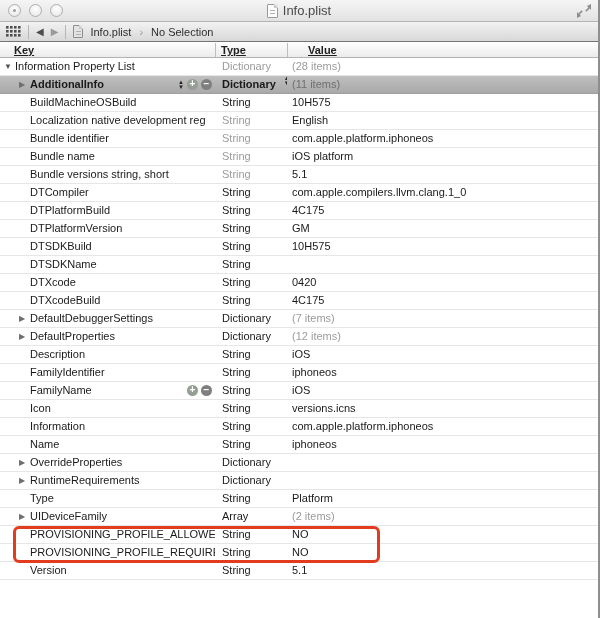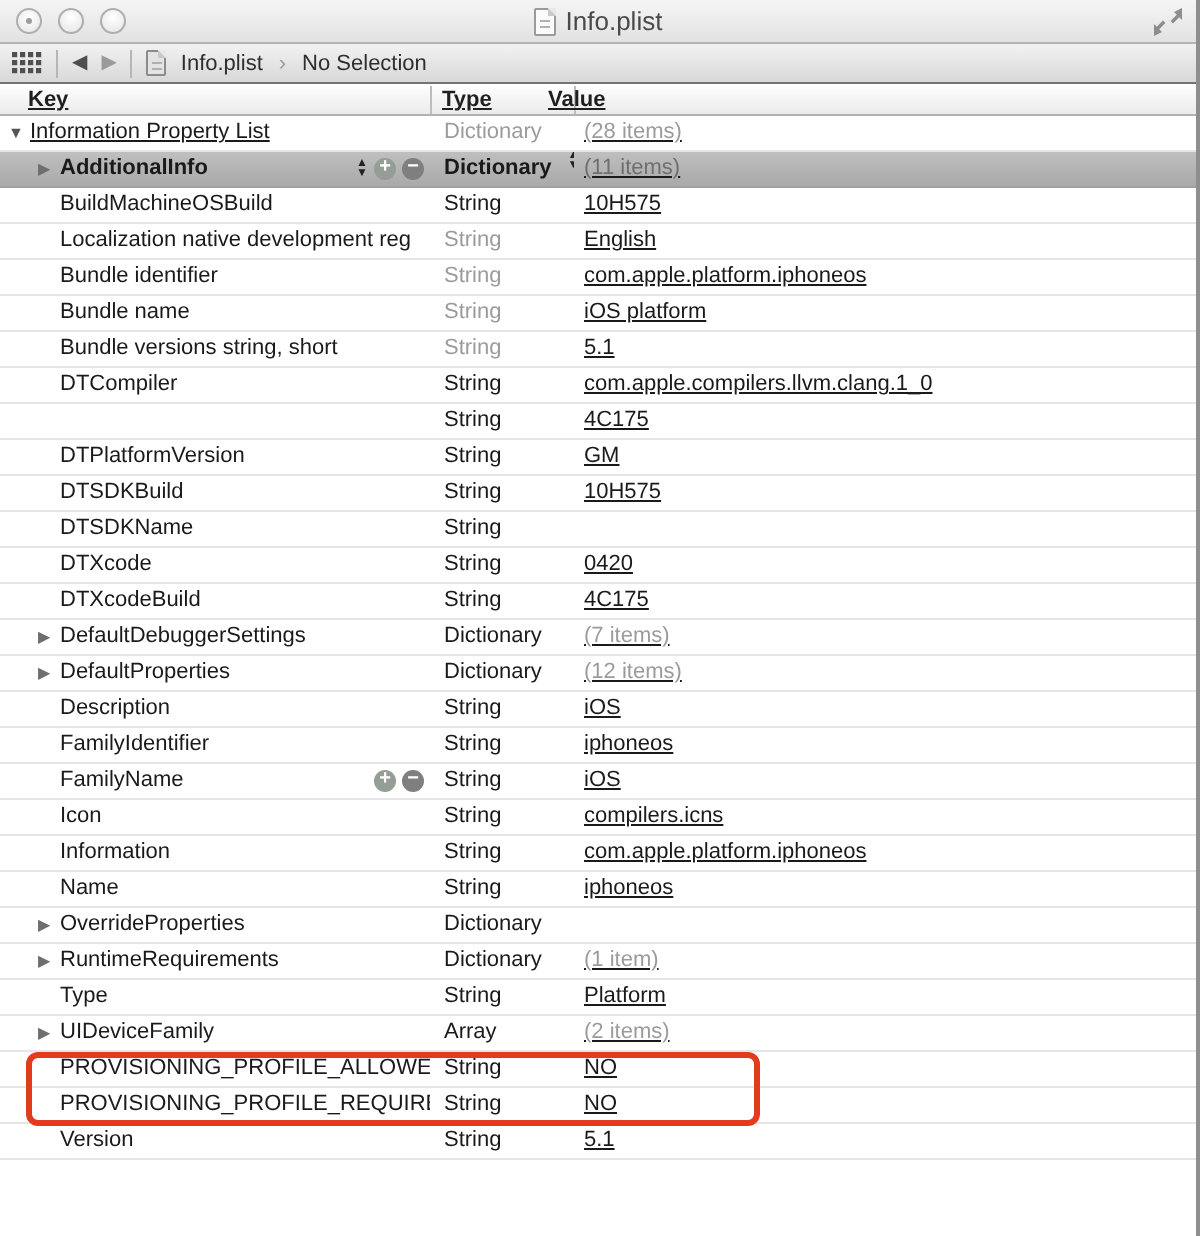--- a/index.html
+++ b/index.html
@@ -26,38 +26,38 @@
   .navarrow { font-size:10px; line-height:10px; }
   .navarrow.back { color:#4e4e4e; }
   .navarrow.fwd { color:#9a9a9a; }
   .chev { color:#9a9a9a; font-size:11px; padding:0 1px; }
 
   
   .thead { position:relative; height:16px; background:linear-gradient(#ffffff,#ebebeb); border-bottom:1px solid #b2b2b2; font-size:11px; font-weight:bold; color:#1f1f1f; }
   .thead .hc { position:absolute; top:0; height:16px; line-height:16px;text-decoration:underline; }
   .hc.key   { left:14px; }
   .hc.type  { left:221px; }
-  .hc.value { left:274px; }
+  .hc.value { left:308px; }
   .hdiv { position:absolute; top:1px; height:14px; width:1px; background:#bdbdbd; }
   .hdiv.d1 { left:215px; } .hdiv.d2 { left:287px; }
 
   
   .tbody { position:relative; }
   .row { position:relative; height:18px; line-height:17px; font-size:11px; color:#1a1a1a; border-bottom:1px solid #e6e6e6; background:#fff; }
   .row.selected { background:linear-gradient(#bfbfbf,#a9a9a9); border-bottom:1px solid #9f9f9f; font-weight:bold; }
   .cell { position:absolute; top:0; height:17px; white-space:nowrap; overflow:hidden; }
   .cell.key   { left:0; width:215px; }
   .cell.type  { left:215px; width:72px; padding-left:7px; }
-  .cell.value { left:287px; width:310px; padding-left:5px;text-decoration:underline; }
+  .cell.value { left:287px; width:310px; padding-left:5px; }
   .gray { color:#9b9b9b; font-weight:normal; }
   .row.selected .gray { color:#6f6f6f; }
   .tri { position:absolute; top:0; font-size:8px; color:#6e6e6e; }
   .tri.open { color:#555; }
   .keytext { position:absolute; top:0; }
-  .ind0 .tri { left:4px; }  .ind0 .keytext { left:15px;text-decoration:underline; }
+  .ind0 .tri { left:4px; }  .ind0 .keytext { left:15px; }
   .ind1 .tri { left:19px; } .ind1 .keytext { left:30px; }
 
   .controls { position:absolute; right:3px; top:3px; display:flex; align-items:center; gap:3px; }
   .stepper { display:inline-flex; flex-direction:column; font-size:6px; line-height:4.5px; color:#222; font-weight:normal; letter-spacing:0; }
   .cbtn { width:11px; height:11px; border-radius:50%; color:#fff; font-size:10px; line-height:10.5px; text-align:center; font-weight:bold; font-family:"Liberation Sans",sans-serif; }
   .cbtn.add { background:#949e94; }
   .cbtn.remove { background:#7f7f7f; }
   .typewrap { display:inline-flex; align-items:flex-start; gap:8px; }
 
   
@@ -204,20 +204,23 @@
       <div class="row">
         <div class="cell key ind1">
           <span class="keytext">DTCompiler</span>
         </div>
         <div class="cell type"><span class="typewrap">
             <span class="">String</span>
           </span></div>
         <div class="cell value"><span class="">com.apple.compilers.llvm.clang.1_0</span></div>
       </div>
       <div class="row">
+        <div class="cell key ind1">
+          <span class="keytext">DTPlatformBuild</span>
+        </div>
         <div class="cell type"><span class="typewrap">
             <span class="">String</span>
           </span></div>
         <div class="cell value"><span class="">4C175</span></div>
       </div>
       <div class="row">
         <div class="cell key ind1">
           <span class="keytext">DTPlatformVersion</span>
         </div>
         <div class="cell type"><span class="typewrap">
@@ -312,21 +315,21 @@
           </span></div>
         <div class="cell value"><span class="">iOS</span></div>
       </div>
       <div class="row">
         <div class="cell key ind1">
           <span class="keytext">Icon</span>
         </div>
         <div class="cell type"><span class="typewrap">
             <span class="">String</span>
           </span></div>
-        <div class="cell value"><span class="">compilers.icns</span></div>
+        <div class="cell value"><span class="">versions.icns</span></div>
       </div>
       <div class="row">
         <div class="cell key ind1">
           <span class="keytext">Information</span>
         </div>
         <div class="cell type"><span class="typewrap">
             <span class="">String</span>
           </span></div>
         <div class="cell value"><span class="">com.apple.platform.iphoneos</span></div>
       </div>
@@ -349,21 +352,20 @@
           </span></div>
       </div>
       <div class="row">
         <div class="cell key ind1">
           <span class="tri">▶</span>
           <span class="keytext">RuntimeRequirements</span>
         </div>
         <div class="cell type"><span class="typewrap">
             <span class="">Dictionary</span>
           </span></div>
-        <div class="cell value"><span class="gray">(1 item)</span></div>
       </div>
       <div class="row">
         <div class="cell key ind1">
           <span class="keytext">Type</span>
         </div>
         <div class="cell type"><span class="typewrap">
             <span class="">String</span>
           </span></div>
         <div class="cell value"><span class="">Platform</span></div>
       </div>

